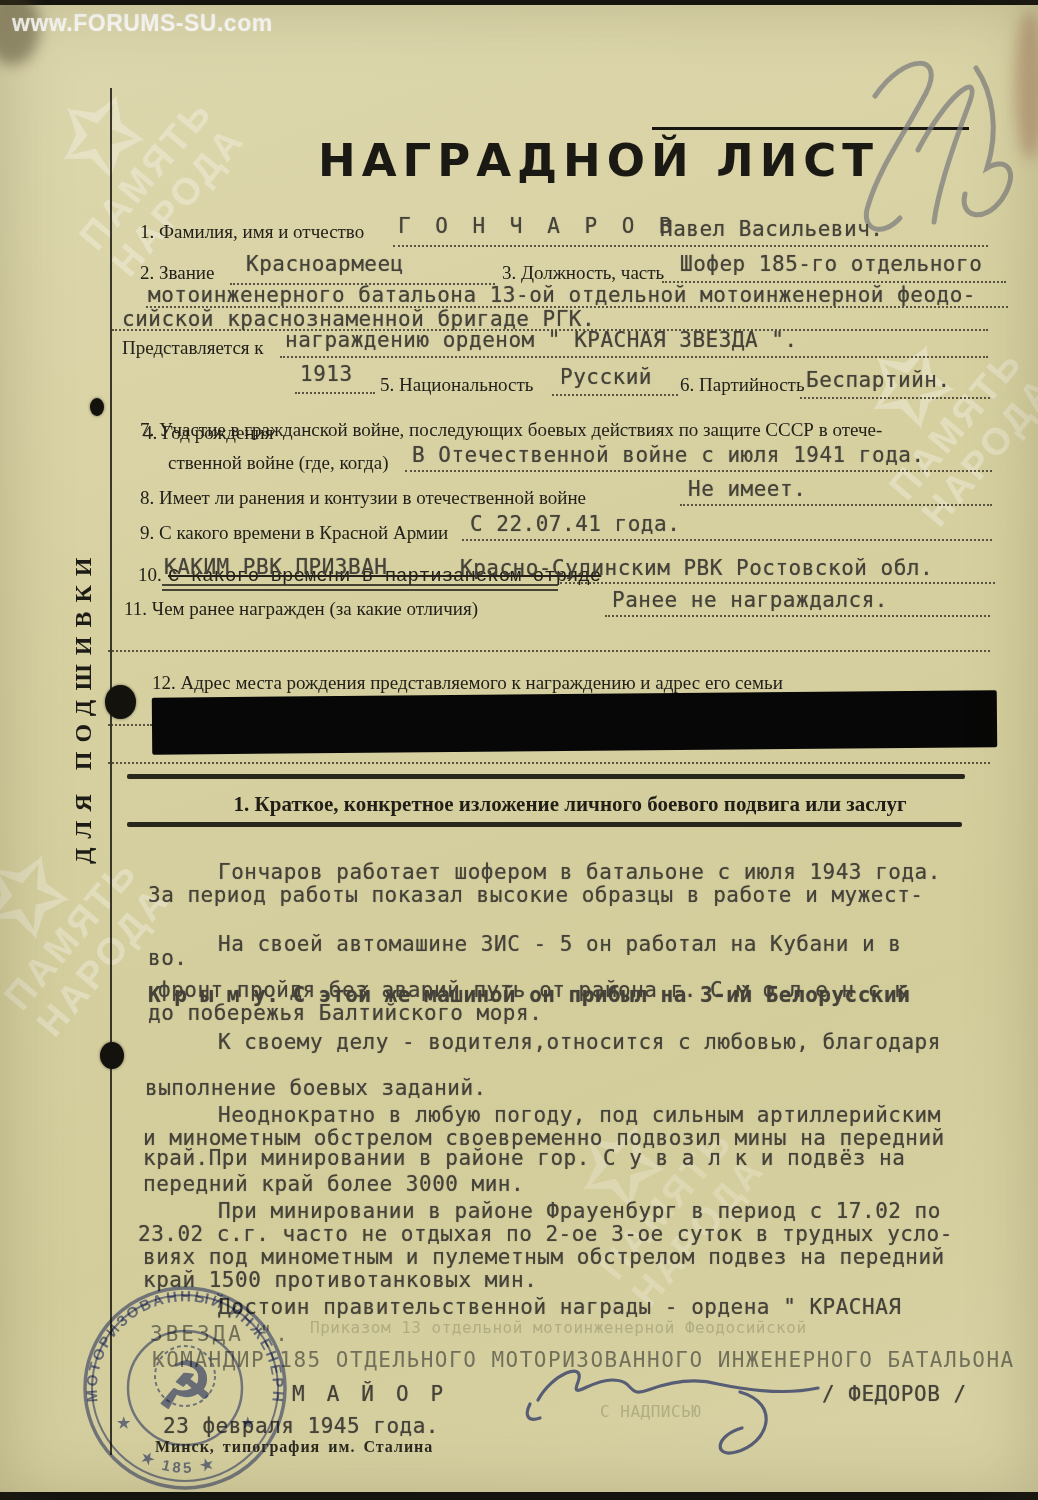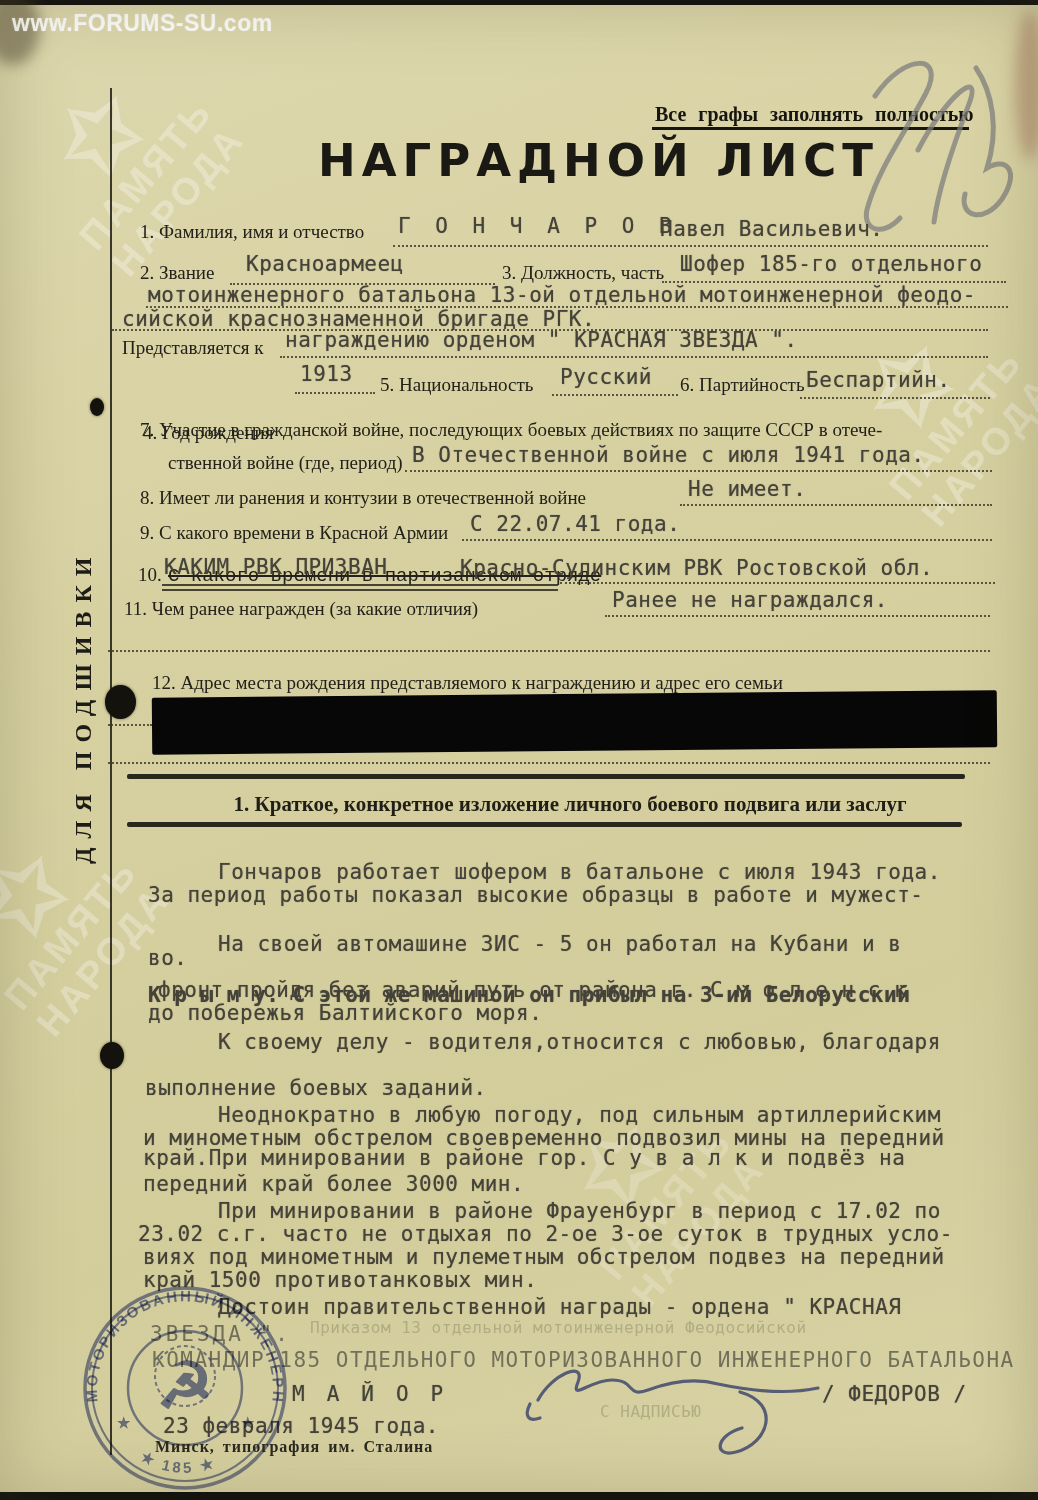--- a/index.html
+++ b/index.html
@@ -73,21 +73,20 @@
 
   <div class="abs site" style="left:12px;top:10px;">www.FORUMS-SU.com</div>
 
   <div class="abs" style="left:110px;top:88px;width:2px;height:1367px;background:rgba(35,33,24,.88);"></div>
   <div class="abs vtext" style="left:70px;top:864px;" title="ПАМЯТЬ">ДЛЯ ПОДШИВКИ</div>
 
   <div class="hole" style="left:90px;top:398px;width:14px;height:18px;"></div>
   <div class="hole" style="left:105px;top:685px;width:31px;height:34px;"></div>
   <div class="hole" style="left:100px;top:1042px;width:24px;height:27px;"></div>
 
-  <div class="abs instr" style="left:655px;top:103px;">Все графы заполнять полностью</div>
   <div class="abs" style="left:652px;top:127px;width:317px;height:3px;background:#17150f;"></div>
   <div class="abs title" style="left:318px;top:134px;">НАГРАДНОЙ ЛИСТ</div>
 
   <svg style="left:830px;top:38px;" width="205" height="215" viewBox="0 0 205 215">
     <title>3443</title>
     <g fill="none" stroke="#7d7d7d" stroke-width="5" stroke-linecap="round" opacity=".72">
       <path d="M45 58 C75 14 116 16 96 55 C75 95 49 130 38 168 C30 192 52 200 70 180"></path>
       <path d="M88 112 C116 58 153 28 139 66 C123 108 108 152 104 184"></path>
       <path d="M146 30 C163 55 169 92 157 130 C177 118 190 134 172 161 C154 186 129 179 135 156"></path>
     </g>
@@ -117,21 +116,21 @@
   <div class="abs typed" style="left:300px;top:362px;">1913</div>
   <div class="dot" style="left:295px;top:392px;width:80px;"></div>
   <div class="abs print" style="left:380px;top:374px;">5. Национальность</div>
   <div class="abs typed" style="left:560px;top:365px;">Русский</div>
   <div class="dot" style="left:552px;top:394px;width:126px;"></div>
   <div class="abs print" style="left:680px;top:374px;">6. Партийность</div>
   <div class="abs typed" style="left:806px;top:368px;">Беспартийн.</div>
   <div class="dot" style="left:800px;top:397px;width:190px;"></div>
 
   <div class="abs print" style="left:140px;top:419px;">7. Участие в гражданской войне, последующих боевых действиях по защите СССР в отече-</div>
-  <div class="abs print" style="left:168px;top:452px;">ственной войне (где, период)</div>
+  <div class="abs print" style="left:168px;top:452px;">ственной войне (где, когда)</div>
   <div class="abs typed" style="left:412px;top:443px;">В  Отечественной войне с июля 1941 года.</div>
   <div class="dot" style="left:405px;top:470px;width:587px;"></div>
 
   <div class="abs print" style="left:140px;top:487px;">8. Имеет ли ранения и контузии в отечественной войне</div>
   <div class="abs typed" style="left:688px;top:477px;">Не  имеет.</div>
   <div class="dot" style="left:680px;top:504px;width:312px;"></div>
 
   <div class="abs print" style="left:140px;top:522px;">9. С какого времени в Красной Армии</div>
   <div class="abs typed" style="left:470px;top:512px;">С 22.07.41 года.</div>
   <div class="dot" style="left:462px;top:539px;width:530px;"></div>

